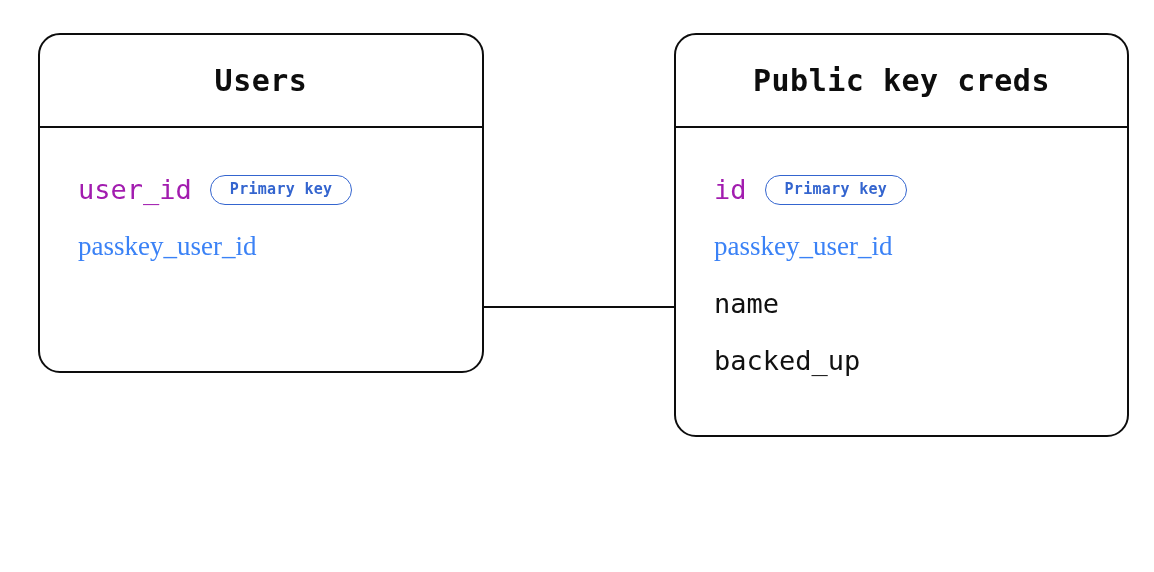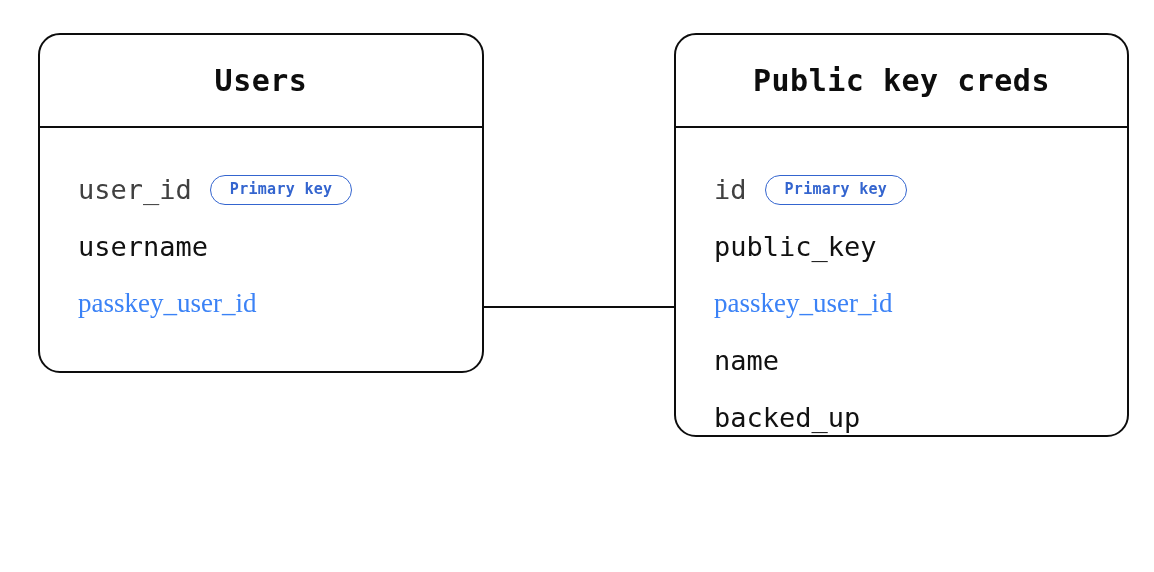--- a/index.html
+++ b/index.html
@@ -69,21 +69,21 @@
   }
 
   .field-name {
     font-family: "DejaVu Sans Mono", "Liberation Mono", monospace;
     font-size: 27px;
     font-weight: 400;
     line-height: 1;
     letter-spacing: 0px;
     color: #111111;
   }
-  .field-name.key   { color: #404040; }
+  .field-name.key   { color: #a21caf; }
   .field-name.fk    { color: #3b82f6; font-family: Liberation Serif, serif; }
   .field-name.plain { color: #111111; }
 
   .badge {
     display: inline-flex;
     align-items: center;
     justify-content: flex-start;
     margin-left: 18px;
     padding: 0 19px;
     height: 30px;
@@ -120,23 +120,20 @@
 
     <div class="entity-body">
 
       <div class="field-row">
         <span class="field-name key">user_id</span>
         <span class="badge">
           <span class="badge-label">Primary key</span>
         </span>
       </div>
 
-      <div class="field-row">
-        <span class="field-name plain">username</span>
-      </div>
 
       <div class="field-row">
         <span class="field-name fk">passkey_user_id</span>
       </div>
 
     </div>
   </div>
 
   <div class="entity" id="entity-public-key-creds" style="left:668px; top:33px; width:455px; height:404px;">
 
@@ -146,23 +143,20 @@
 
     <div class="entity-body">
 
       <div class="field-row">
         <span class="field-name key">id</span>
         <span class="badge">
           <span class="badge-label">Primary key</span>
         </span>
       </div>
 
-      <div class="field-row">
-        <span class="field-name plain">public_key</span>
-      </div>
 
       <div class="field-row">
         <span class="field-name fk">passkey_user_id</span>
       </div>
 
       <div class="field-row">
         <span class="field-name plain">name</span>
       </div>
 
       <div class="field-row">

